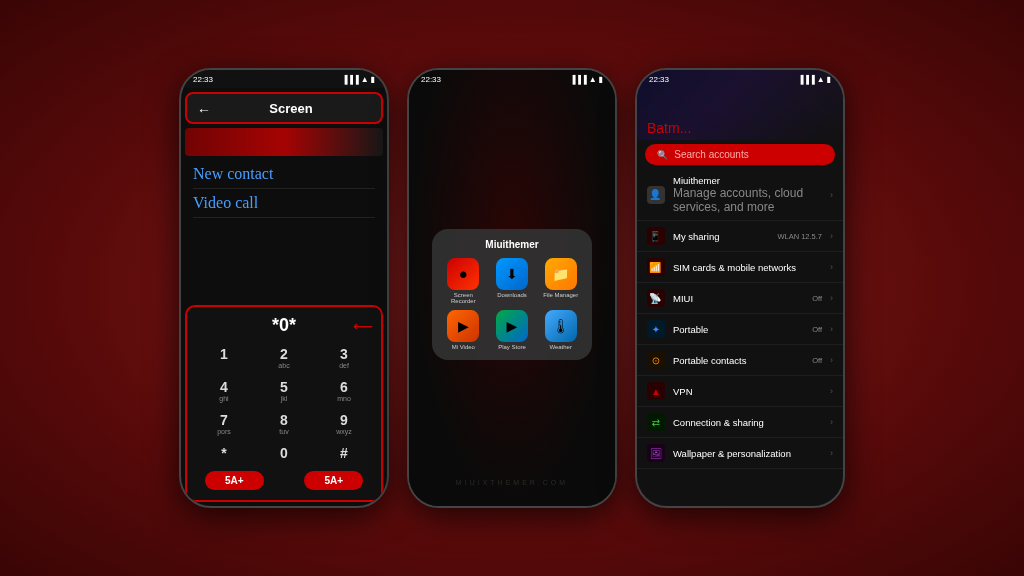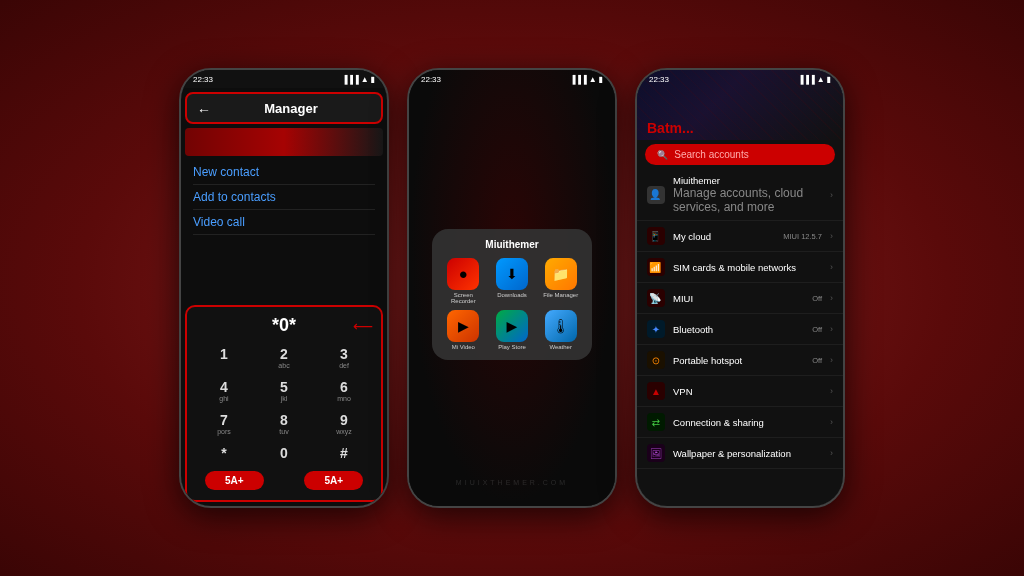--- a/index.html
+++ b/index.html
@@ -112,24 +112,25 @@
       opacity: 0.8;
     }
 
     .contact-menu {
       padding: 4px 12px;
       flex: 1;
     }
 
     .contact-menu-item {
       padding: 5px 0;
-      font-size: 12px;
+      font-size: 16px;
       color: #4a9eff;
       cursor: pointer;
       border-bottom: 1px solid #222;
+      font-family: Liberation Serif, serif;
     }
 
     .dialer-area {
       background: #111;
       border: 2px solid #cc0000;
       border-radius: 10px;
       margin: 4px;
       padding: 8px;
     }
 
@@ -274,21 +275,21 @@
       position: relative;
       overflow: hidden;
     }
 
     .hero-overlay-text {
       position: absolute;
       bottom: 4px;
       left: 10px;
       color: #cc0000;
       font-size: 14px;
-      font-weight: bold;
+      font-weight: normal;
     }
 
     .settings-search {
       margin: 4px 8px;
       background: #cc0000;
       border-radius: 20px;
       padding: 5px 12px;
       display: flex;
       align-items: center;
       gap: 6px;
@@ -375,28 +376,27 @@
         <span>22:33</span>
         <div class="status-icons">
           <span>▐▐▐</span>
           <span>▲</span>
           <span>▮</span>
         </div>
       </div>
 
       <div class="phone1-header">
         <span class="back-arrow">←</span>
-        <span class="phone1-header-title">Manager</span>
+        <span class="phone1-header-title">Screen</span>
       </div>
 
       <div class="hero-banner"></div>
 
       <div class="contact-menu">
         <div class="contact-menu-item" style="color:#4a9eff">New contact</div>
-        <div class="contact-menu-item" style="color:#4a9eff">Add to contacts</div>
         <div class="contact-menu-item" style="color:#4a9eff">Video call</div>
       </div>
 
       <div class="dialer-area">
         <div class="dialer-input">
           <span class="dialer-input-text">*0*</span>
           <span class="dialer-delete">⟵</span>
         </div>
         <div class="dialer-grid">
           <div class="dialer-key">
@@ -530,23 +530,23 @@
           <div class="settings-item-content">
             <div class="settings-item-title">Miuithemer</div>
             <div class="settings-item-subtitle">Manage accounts, cloud services, and more</div>
           </div>
           <span class="chevron">›</span>
         </div>
 
         <div class="settings-item">
           <div class="settings-icon" style="background:#2a0000;color:#cc0000;">📱</div>
           <div class="settings-item-content">
-            <div class="settings-item-title">My cloud</div>
-          </div>
-          <div class="settings-item-badge">MIUI 12.5.7</div>
+            <div class="settings-item-title">My sharing</div>
+          </div>
+          <div class="settings-item-badge">WLAN 12.5.7</div>
           <span class="chevron">›</span>
         </div>
 
         <div class="settings-item">
           <div class="settings-icon" style="background:#2a0000;color:#cc0000;">📶</div>
           <div class="settings-item-content">
             <div class="settings-item-title">SIM cards &amp; mobile networks</div>
           </div>
           <span class="chevron">›</span>
         </div>
@@ -556,30 +556,30 @@
           <div class="settings-item-content">
             <div class="settings-item-title">MIUI</div>
           </div>
           <div class="settings-item-badge">Off</div>
           <span class="chevron">›</span>
         </div>
 
         <div class="settings-item">
           <div class="settings-icon" style="background:#001a2a;color:#4488ff;">✦</div>
           <div class="settings-item-content">
-            <div class="settings-item-title">Bluetooth</div>
+            <div class="settings-item-title">Portable</div>
           </div>
           <div class="settings-item-badge">Off</div>
           <span class="chevron">›</span>
         </div>
 
         <div class="settings-item">
           <div class="settings-icon" style="background:#1a1000;color:#ff8800;">⊙</div>
           <div class="settings-item-content">
-            <div class="settings-item-title">Portable hotspot</div>
+            <div class="settings-item-title">Portable contacts</div>
           </div>
           <div class="settings-item-badge">Off</div>
           <span class="chevron">›</span>
         </div>
 
         <div class="settings-item">
           <div class="settings-icon" style="background:#2a0000;color:#cc0000;">▲</div>
           <div class="settings-item-content">
             <div class="settings-item-title">VPN</div>
           </div>

